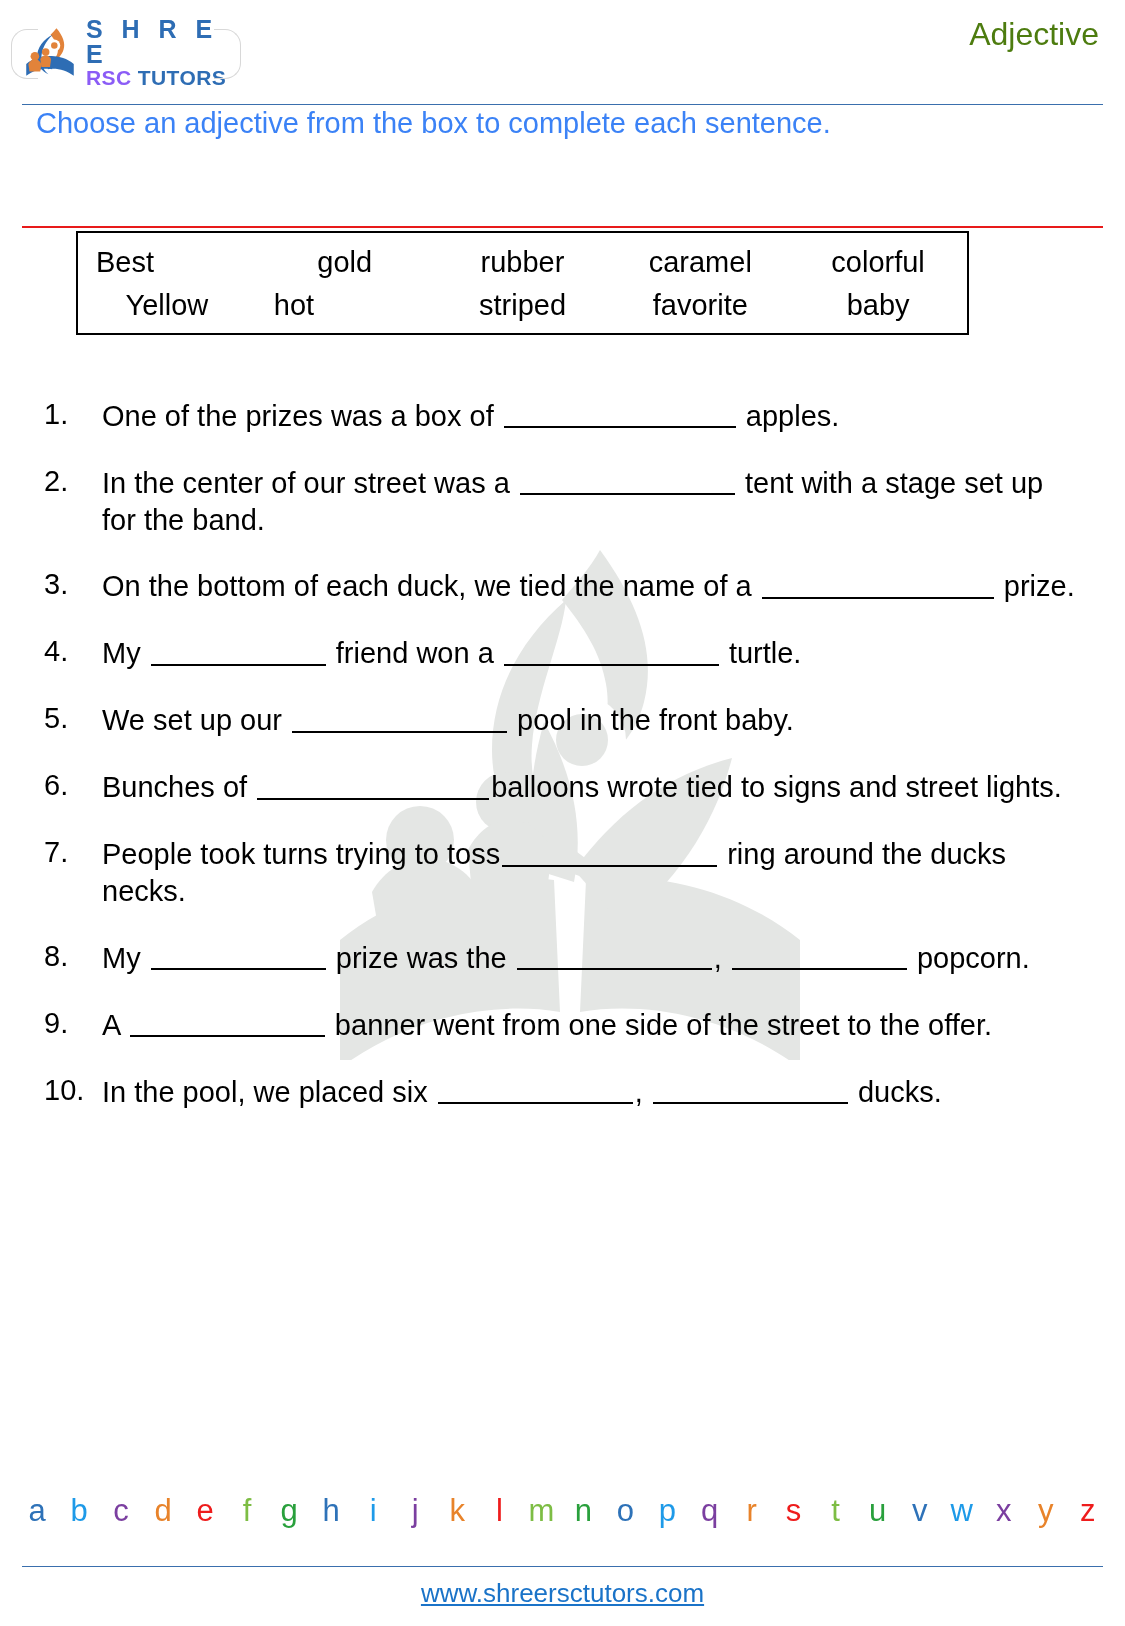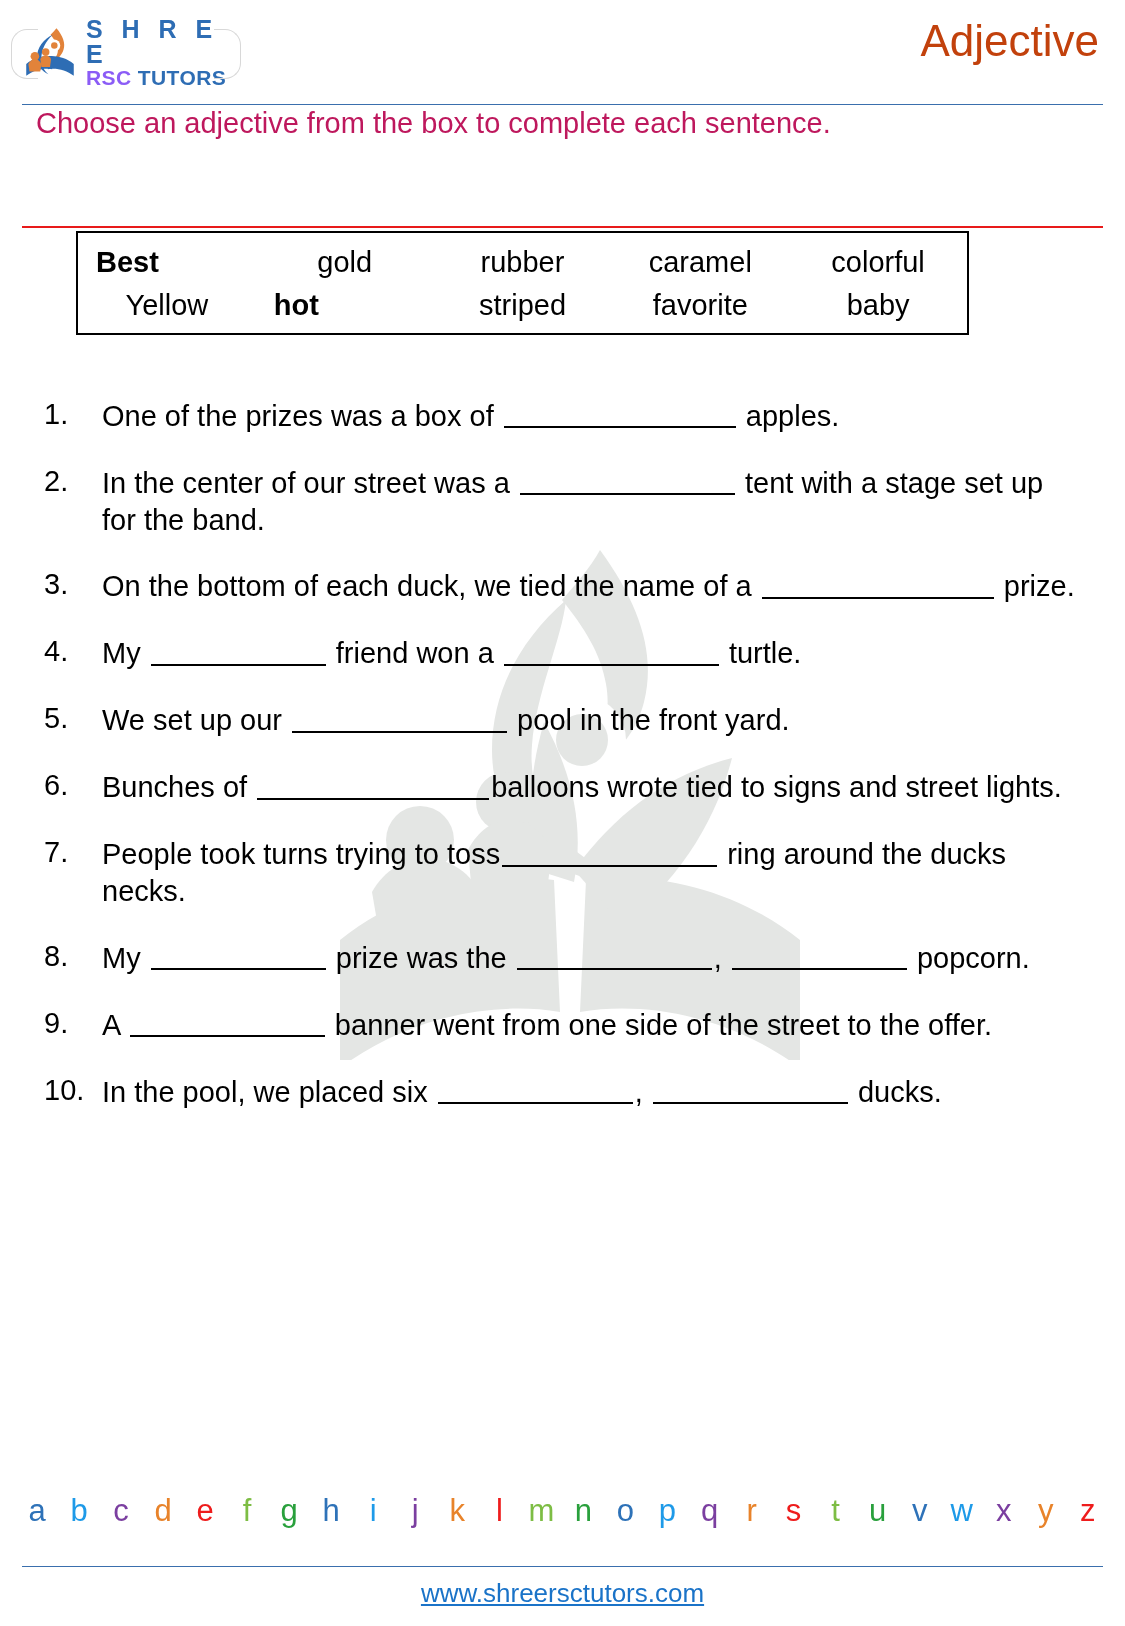--- a/index.html
+++ b/index.html
@@ -105,22 +105,22 @@
     letter-spacing: 0.4px;
     margin-top: 5px;
   }
   .logo-rsc .rsc { color: #8b5cf6; text-align: center; }
   .logo-rsc .tut { color: #2e6db4; }
 
   .sheet-title {
     position: absolute;
     right: 26px;
     top: 16px;
-    font-size: 44px;
-    color: #c2410c;
+    font-size: 32px;
+    color: #4d7c0f;
     font-weight: normal;
   }
   .header-rule {
     position: absolute;
     left: 22px;
     right: 22px;
     bottom: 0;
     height: 1px;
     background: #3a6fad;
   }
@@ -140,21 +140,21 @@
   .meta-name  { left: 26px;  top: 2px; }
   .meta-start { left: 528px; top: 0px; }
   .meta-end   { left: 825px; top: 0px; }
 
   
   .instruction {
     position: relative;
     margin: 2px 0 0 0;
     padding: 0 22px 4px 36px;
     font-size: 29px;
-    color: #be185d;
+    color: #3b82f6;
     white-space: nowrap;
   }
   .instruction-rule {
     position: absolute;
     left: 22px;
     right: 22px;
     top: 226px;
     height: 2px;
     background: #e81a1a;
     z-index: 3;
@@ -176,21 +176,21 @@
     display: flex;
     font-size: 29px;
     line-height: 1.48;
   }
   .wb-cell {
     flex: 0 0 20%;
     text-align: center;
     padding: 0 4px;
     box-sizing: border-box;
   }
-  .wb-cell.c1 { text-align: left; padding-left: 18px; font-weight: bold; }
+  .wb-cell.c1 { text-align: left; padding-left: 18px; }
 
   
   .questions {
     position: absolute;
     left: 44px;
     top: 396px;
     width: 1040px;
     z-index: 2;
   }
   .q {
@@ -342,21 +342,21 @@
       <div class="q">
         <div class="q-num">3.</div>
         <div class="q-body"><span>On the bottom of each duck, we tied the name of a </span><span class="blank b-xl"></span><span> prize.</span></div>
       </div>
       <div class="q">
         <div class="q-num">4.</div>
         <div class="q-body"><span>My </span><span class="blank b-sm"></span><span> friend won a </span><span class="blank b-lg"></span><span> turtle.</span></div>
       </div>
       <div class="q">
         <div class="q-num">5.</div>
-        <div class="q-body"><span>We set up our </span><span class="blank b-lg"></span><span> pool in the front yard.</span></div>
+        <div class="q-body"><span>We set up our </span><span class="blank b-lg"></span><span> pool in the front baby.</span></div>
       </div>
       <div class="q">
         <div class="q-num">6.</div>
         <div class="q-body"><span>Bunches of </span><span class="blank b-xl"></span><span>balloons wrote tied to signs and street lights.</span></div>
       </div>
       <div class="q">
         <div class="q-num">7.</div>
         <div class="q-body"><span>People took turns trying to toss</span><span class="blank b-lg"></span><span> ring around the ducks necks.</span></div>
       </div>
       <div class="q">

